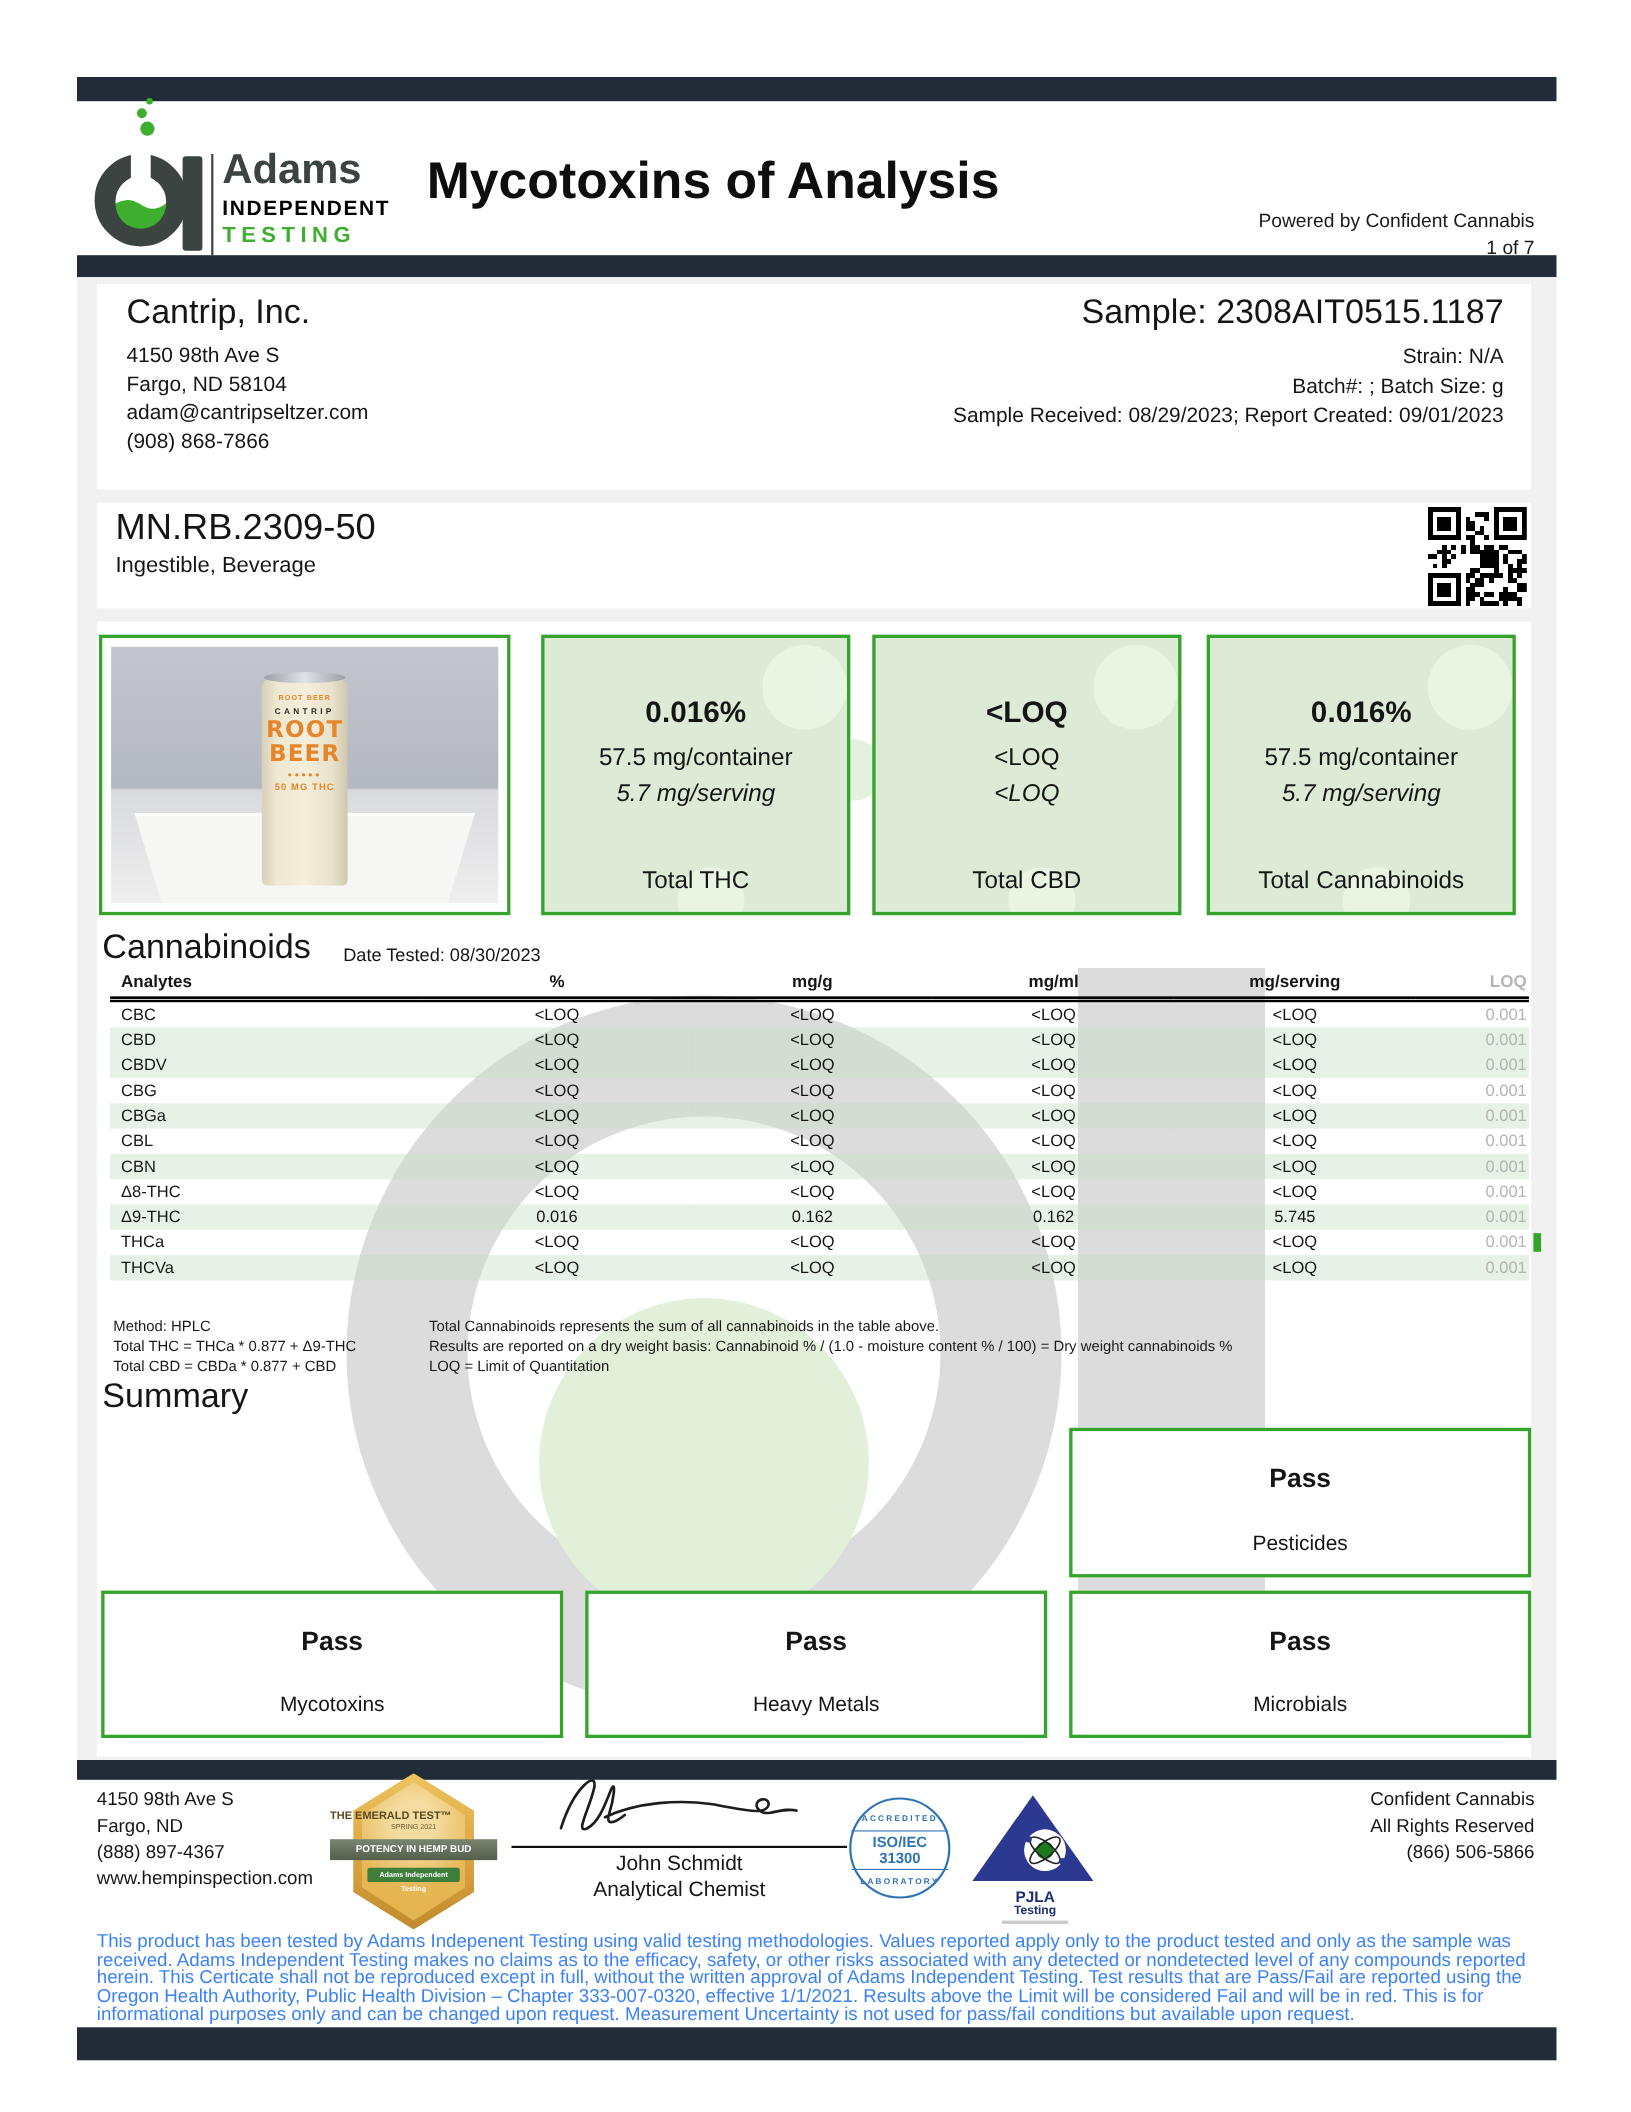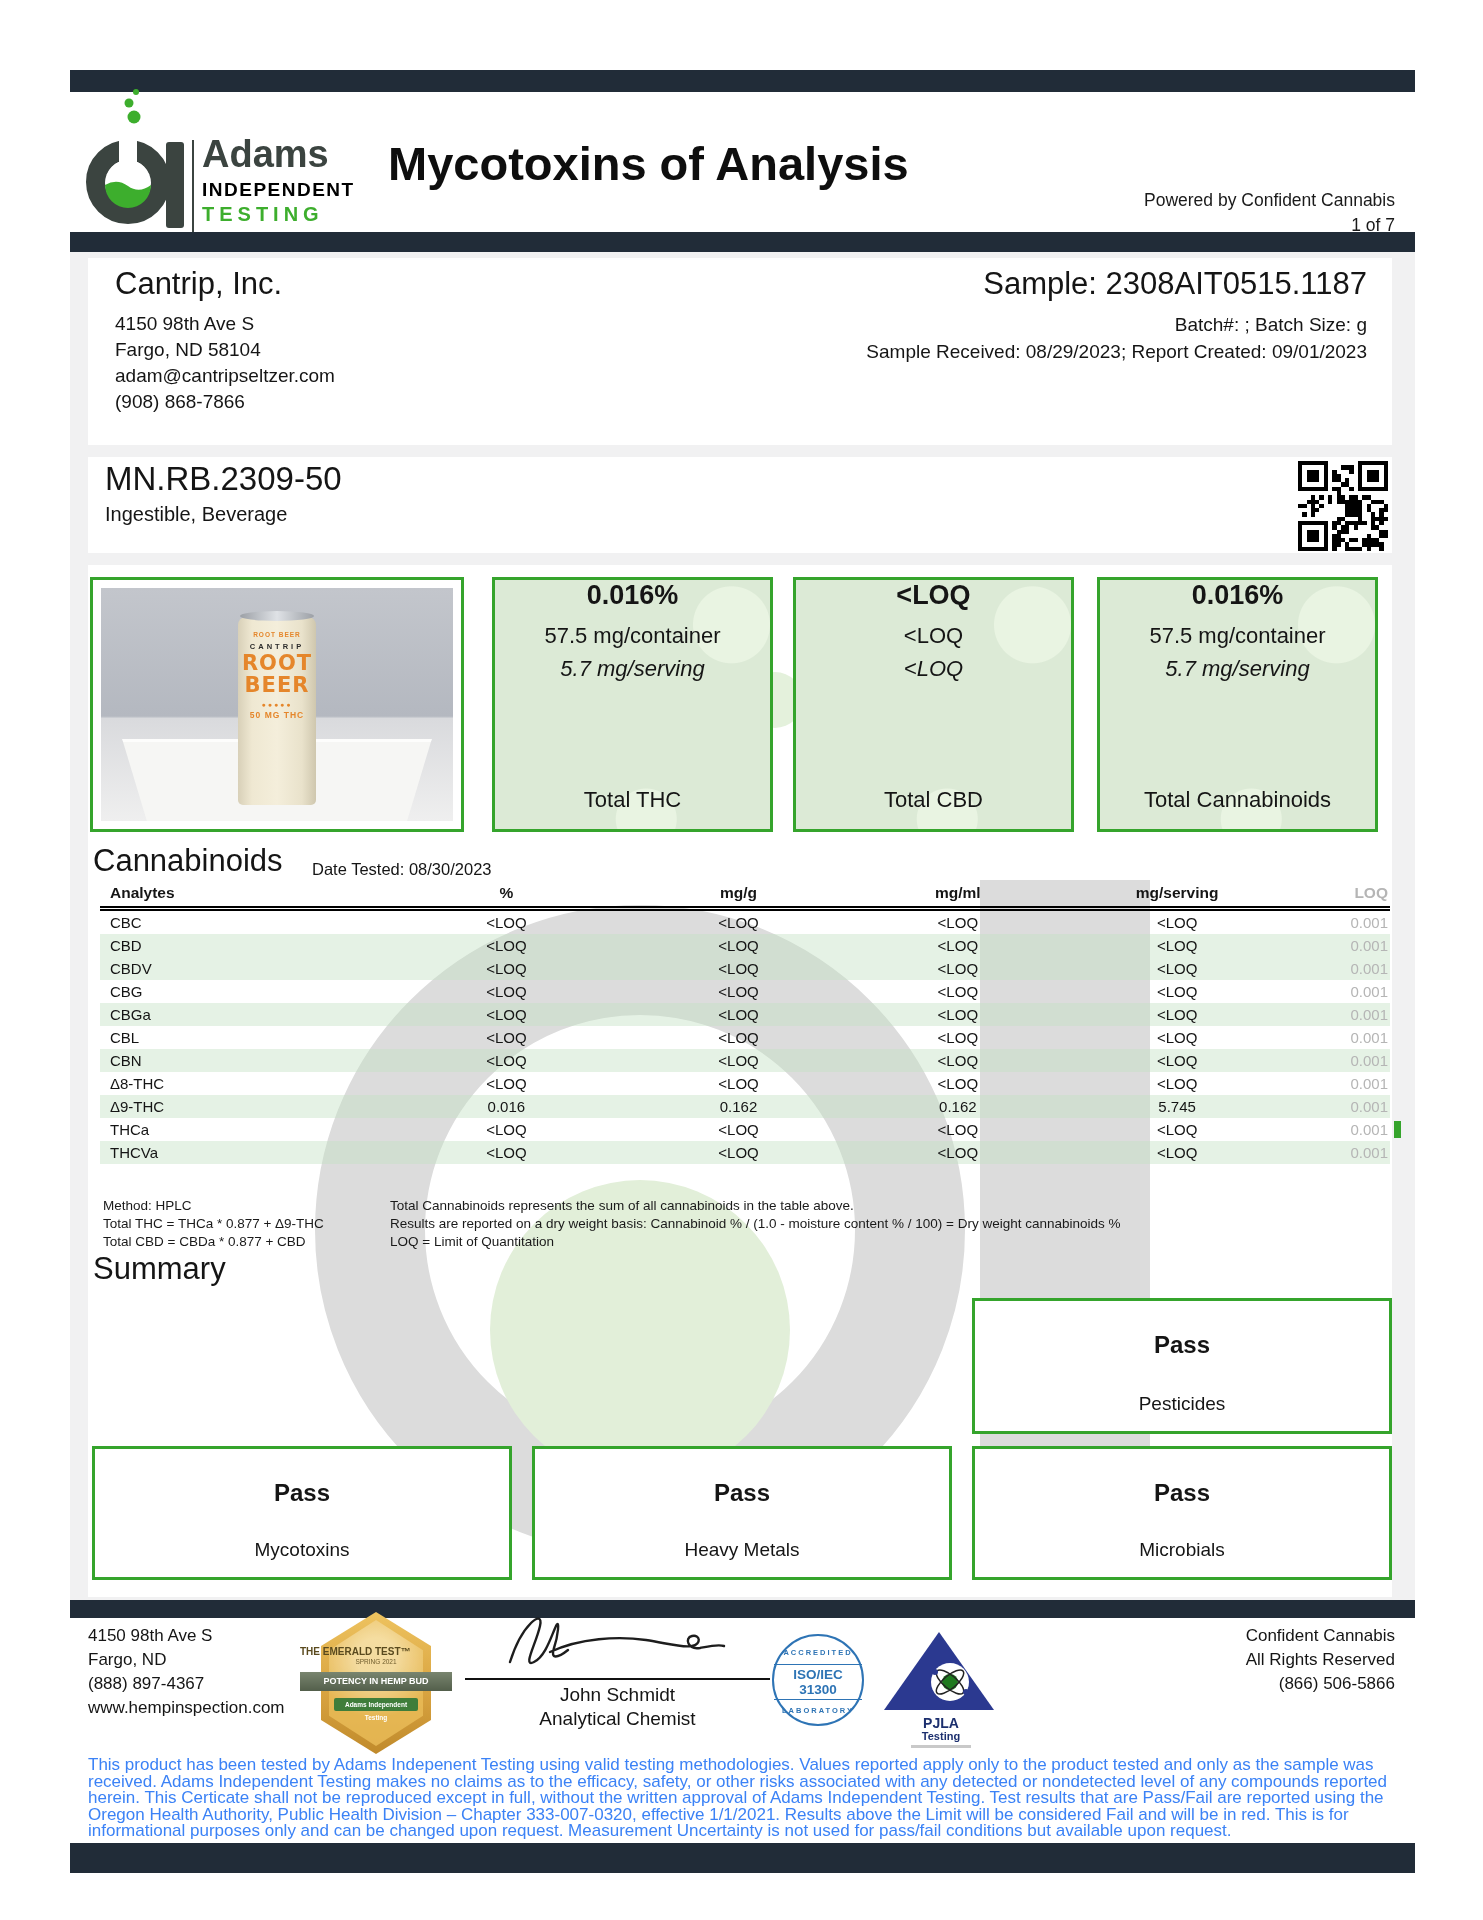--- a/index.html
+++ b/index.html
@@ -59,21 +59,21 @@
   .can-big{font-size:21px;font-weight:bold;color:#e5862b;line-height:20px;letter-spacing:1px;margin-top:2px;
            font-family:"DejaVu Sans",sans-serif;}
   .can-dots{font-size:7px;color:#e5862b;letter-spacing:2px;margin-top:6px;}
   .can-thc{font-size:8.5px;font-weight:bold;color:#e5862b;margin-top:2px;letter-spacing:1px;}
 
   .resbox{position:absolute;top:577px;width:281px;height:255px;border:3px solid #35a42c;box-sizing:border-box;
           background:radial-gradient(circle at 86% 18%,#e9f4e2 0 38px,rgba(0,0,0,0) 39px),
                      radial-gradient(circle at 55% 96%,#e9f4e2 0 30px,rgba(0,0,0,0) 31px),#dcead6;
           text-align:center;}
   #res-thc{left:492px;} #res-cbd{left:793px;} #res-cann{left:1097px;}
-  .res-pct{font-size:27px;font-weight:bold;}
+  .res-pct{margin-top:52px;font-size:27px;font-weight:bold;}
   .res-cont{margin-top:12px;font-size:22px;}
   .res-serv{margin-top:7px;font-size:22px;font-style:italic;}
   .res-label{position:absolute;bottom:16px;width:100%;font-size:22px;}
 
   
   #cann-heading{left:93px;top:843px;font-size:31px;}
   #cann-date{left:312px;top:860px;font-size:16.5px;}
   #cann-table{position:absolute;left:100px;top:884px;width:1290px;border-collapse:collapse;table-layout:fixed;}
   #cann-table th{font-size:15.5px;font-weight:bold;padding:0 0 4px 0;border-bottom:5px double #000;}
   #cann-table td{font-size:15px;height:23px;padding:0;}
@@ -172,20 +172,21 @@
   <div class="card" id="card-info"></div>
   <div class="abs" id="client">
     <div id="client-name">Cantrip, Inc.</div>
     <div class="client-line">4150 98th Ave S</div>
     <div class="client-line">Fargo, ND 58104</div>
     <div class="client-line">adam@cantripseltzer.com</div>
     <div class="client-line">(908) 868-7866</div>
   </div>
   <div class="abs" id="samplebox">
     <div id="sample-id">Sample: 2308AIT0515.1187</div>
+    <div class="sample-line">Strain: N/A</div>
     <div class="sample-line">Batch#: ; Batch Size:  g</div>
     <div class="sample-line">Sample Received: 08/29/2023; Report Created: 09/01/2023</div>
   </div>
 
   <div class="card" id="card-product"></div>
   <div class="abs" id="product-name">MN.RB.2309-50</div>
   <div class="abs" id="product-type">Ingestible, Beverage</div>
   <svg class="abs" id="qr" viewBox="0 0 21 21" shape-rendering="crispEdges">
       <g fill="#000">
         <rect x="10" y="1" width="1" height="1"></rect>

